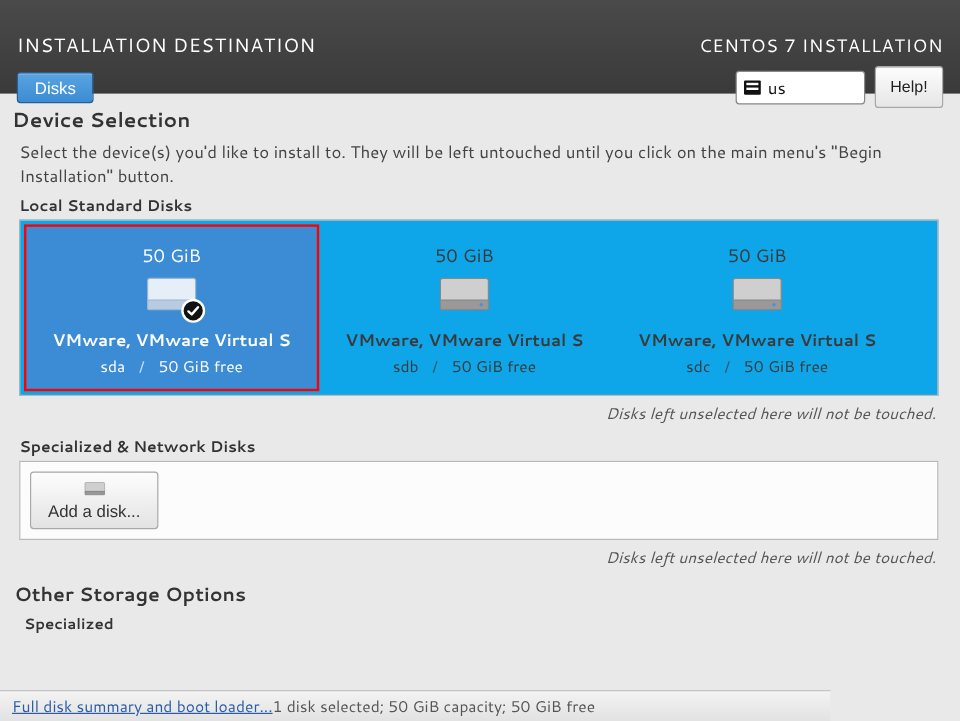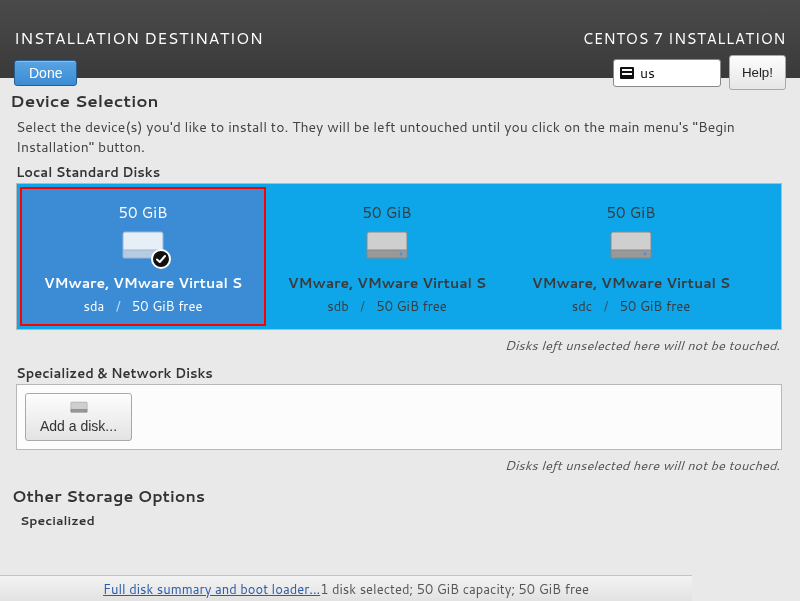--- a/index.html
+++ b/index.html
@@ -191,21 +191,21 @@
     font-weight:700;
     font-size:12.5px;
     margin:0 10px 0 10px;
   }
   .bottombar {
     height: 26px;
     background: linear-gradient(#f3f3f3,#e2e2e2);
     border-top:1px solid #c4c4c4;
     display:flex;
     align-items:center;
-    justify-content:center;
+    justify-content:flex-start;
     padding: 0 10px;
     font-size:13px;
     position: absolute;
     bottom: 0; left:0; right:0;
     width:692px;
   }
   .link {
     color:#2a5ca8;
     text-decoration: underline;
     cursor:pointer;
@@ -216,21 +216,21 @@
 </style>
 </head>
 <body>
 
 <div class="topbar">
   <div class="topbar-row1">
     <div class="title-left">INSTALLATION DESTINATION</div>
     <div class="title-right">CENTOS 7 INSTALLATION</div>
   </div>
   <div class="topbar-row2">
-    <button class="done-btn">Done</button>
+    <button class="done-btn">Disks</button>
     <div class="top-right-group">
       <div class="kb-box">
         <span class="kb-icon"></span>
         <span>us</span>
       </div>
       <button class="help-btn">Help!</button>
     </div>
   </div>
 </div>
 

